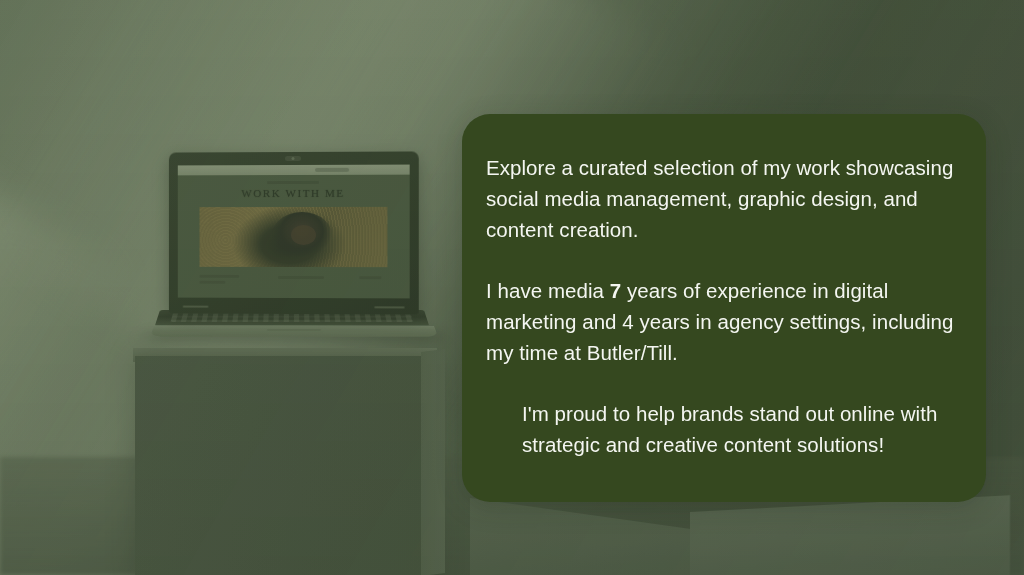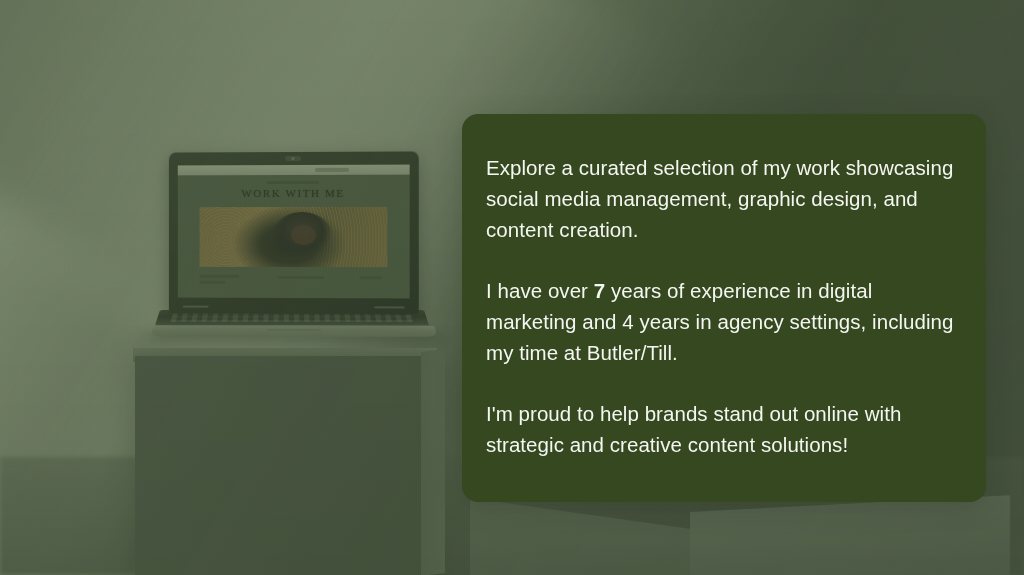--- a/index.html
+++ b/index.html
@@ -175,31 +175,31 @@
     text-align:center;
     font-family:"Liberation Serif", serif;
     font-size:41px;font-weight:400;line-height:1.18;
     color:#f6f7f2;letter-spacing:.1px;
     text-shadow:0 1px 3px rgba(30,40,26,.35);
   }
 
   #info-card{
     position:absolute;left:462px;top:114px;width:524px;height:388px;
     background:#35481f;
-    border-radius:16px;
+    border-radius:28px;
     box-sizing:border-box;
     padding:38px 30px 30px 24px;
     box-shadow:0 6px 26px rgba(28,38,22,.22);
   }
   .card-para{
     margin:0 0 30px 0;
     font-size:20.5px;line-height:31px;color:#f4f6f1;
     font-weight:400;letter-spacing:.05px;
   }
-  .card-para:last-child{margin-bottom:0;}
+  .card-para:last-child{margin-bottom:0;margin-left:36px;}
   .card-para b{font-weight:700;}
 </style>
 </head>
 <body>
 
 <div id="stage">
   <div class="wall"></div>
   <div class="light-band"></div>
   <div class="light-band b2"></div>
   <div class="light-band b3"></div>
@@ -250,18 +250,18 @@
   <div class="grade2"></div>
 </div>
 
 <div id="content">
 
 
   <div id="info-card">
 
     <p class="card-para">Explore a curated selection of my work showcasing social media management, graphic design, and content creation.</p>
 
-    <p class="card-para"><span>I have over </span><b>7</b><span> years of experience in digital marketing and 4 years in agency settings, including my time at Butler/Till.</span></p>
+    <p class="card-para"><span>I have media </span><b>7</b><span> years of experience in digital marketing and 4 years in agency settings, including my time at Butler/Till.</span></p>
 
     <p class="card-para">I'm proud to help brands stand out online with strategic and creative content solutions!</p>
 
   </div>
 </div>
 
 </body></html>

